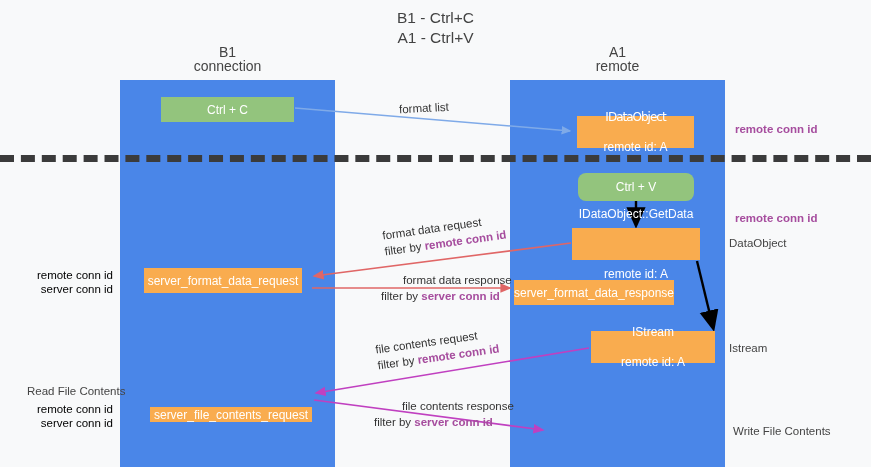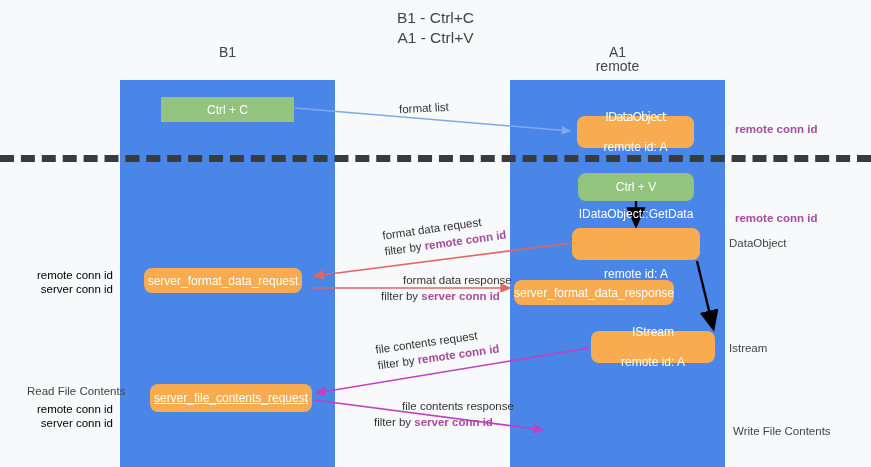--- a/index.html
+++ b/index.html
@@ -67,31 +67,31 @@
     flex-direction: column;
     align-items: center;
     justify-content: center;
     color: #ffffff;
     font-size: 12px;
     line-height: 14px;
     text-align: center;
     padding: 2px 4px;
   }
   .node.green { background: #93c47d; }
-  .node.orange { background: #f9ac4f; border-radius: 8px; }
+  .node.orange { background: #f9ac4f; }
   .node .line2 { display: block; margin-top: 16px; }
 
   #node-ctrl-c      { left: 161px; top: 97px;  width: 133px; height: 25px; }
   #node-idataobject { left: 577px; top: 116px; width: 117px; height: 32px; }
   #node-ctrl-v      { left: 578px; top: 173px; width: 116px; height: 28px; border-radius: 8px; }
   #node-getdata     { left: 572px; top: 228px; width: 128px; height: 32px; gap: 30px; }
   #node-fmt-req     { left: 144px; top: 268px; width: 158px; height: 25px; }
   #node-fmt-resp    { left: 514px; top: 280px; width: 160px; height: 25px; }
   #node-istream     { left: 591px; top: 331px; width: 124px; height: 32px; }
-  #node-file-req    { left: 150px; top: 384px; width: 162px; height: 28px; text-decoration: underline; }
+  #node-file-req    { left: 150px; top: 407px; width: 162px; height: 15px; }
   #node-file-resp   { left: 546px; top: 418px; width: 160px; height: 25px; }
 
   
   .glyph-artifact {
     font-family: "DejaVu Sans", sans-serif;
     letter-spacing: -1px;
   }
 
   
   .side-label {
@@ -145,20 +145,21 @@
 
 <div id="canvas">
 
   <div id="title">
     <span class="l1">B1 - Ctrl+C</span>
     <span class="l2">A1 - Ctrl+V</span>
   </div>
 
   <div class="col-header" id="col-header-b1">
     <span class="l1">B1</span>
+    <span class="l2">connection</span>
   </div>
   <div class="col-header" id="col-header-a1">
     <span class="l1">A1</span>
     <span class="l2">remote</span>
   </div>
 
   <div class="band" id="band-b1"></div>
   <div class="band" id="band-a1"></div>
 
   <svg id="svg-layer" viewBox="0 0 871 467">

